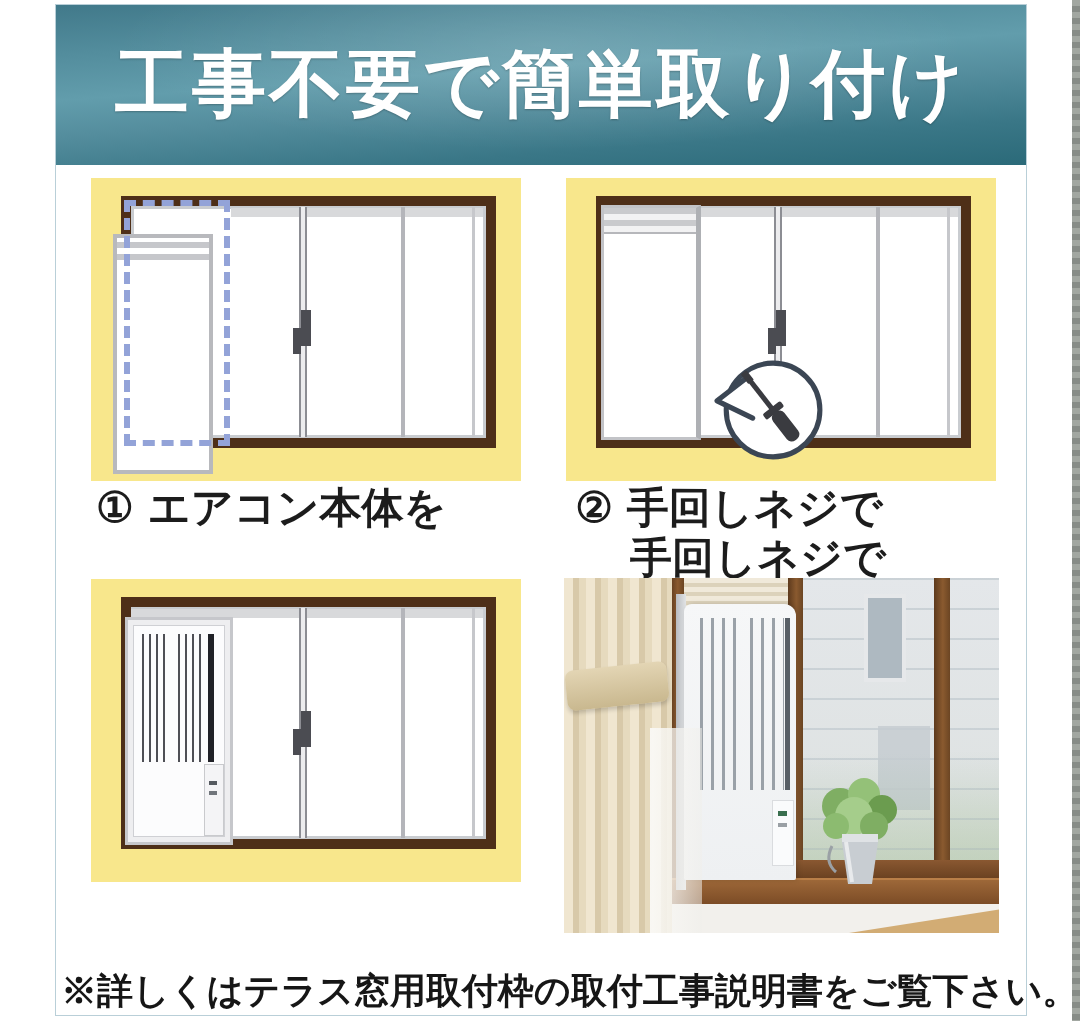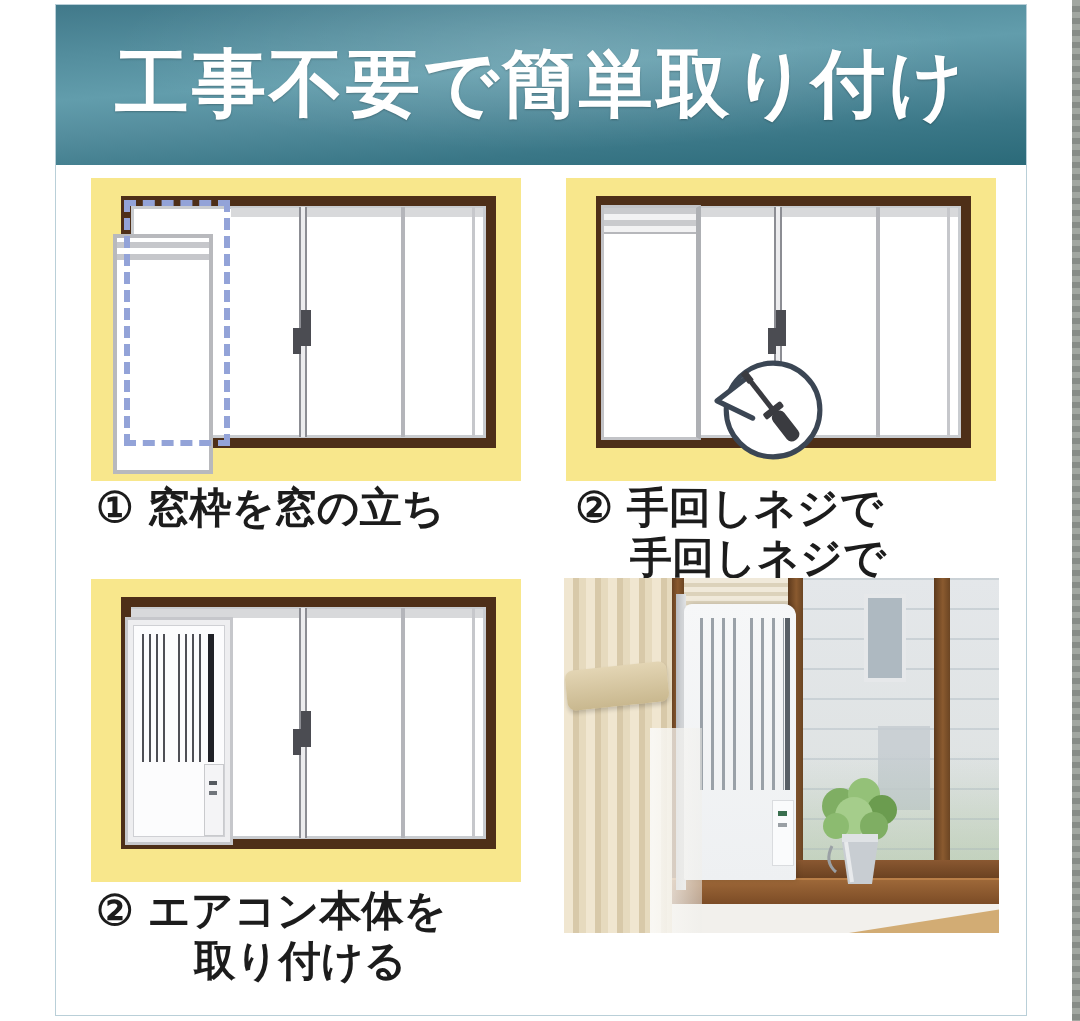--- a/index.html
+++ b/index.html
@@ -158,21 +158,21 @@
             <rect x="54.5" y="8" width="7" height="12" rx="1"></rect>
             <rect x="55.5" y="16" width="5" height="38"></rect>
             <rect x="47" y="52" width="22" height="7" rx="2"></rect>
             <rect x="51" y="58" width="14" height="34" rx="6"></rect>
           </g>
         </svg>
       </div>
     </div>
 
     <div class="caption c1">
-      <div><span class="num">①</span><span>窓枠を窓の立ち</span></div>
+      <div><span class="num">①</span><span>エアコン本体を</span></div>
     </div>
 
     <div class="caption c2">
       <div><span class="num">②</span><span>手回しネジで</span></div>
       <div class="l2">手回しネジで</div>
     </div>
 
     <div class="panel p3">
       <div class="winframe"></div>
       <div class="toprail" style="left:40px;width:352px;"></div>
@@ -227,21 +227,18 @@
           <path d="M40,70 L76,70 L70,112 L46,112 Z" fill="#c8cdd2"></path>
           <path d="M44,70 L50,110" stroke="#e8eaec" stroke-width="4"></path>
           <path d="M30,74 Q22,90 34,100" stroke="#9aa0a5" stroke-width="3" fill="none"></path>
         </svg>
       </div>
       <div class="ph-curtain"></div>
       <div class="ph-tie"></div>
       <div class="ph-sheer"></div>
     </div>
 
-    <div class="caption c3">
-      <div><span class="num">②</span><span>エアコン本体を</span></div>
-      <div class="l2">取り付ける</div>
-    </div>
-
+
+    <div class="note">※詳しくはテラス窓用取付枠の取付工事説明書をご覧下さい。</div>
   </div>
 
   <div class="edge"></div>
 </div>
 
 </body></html>

